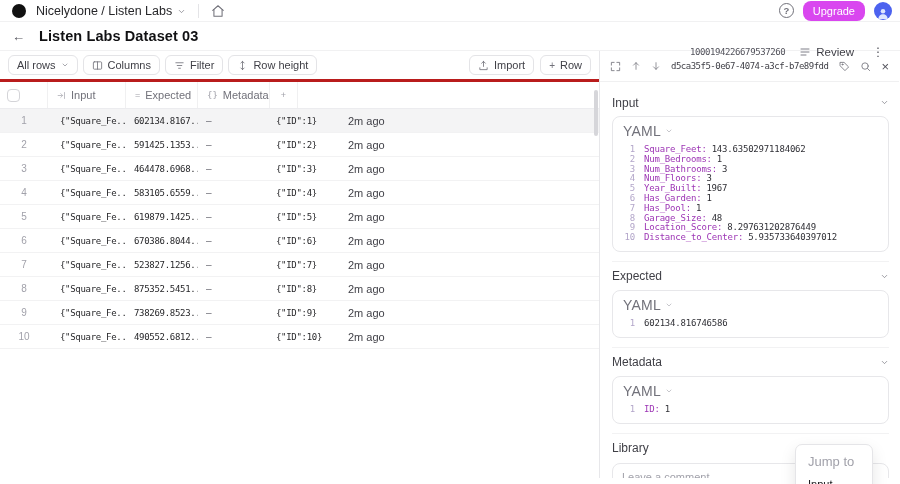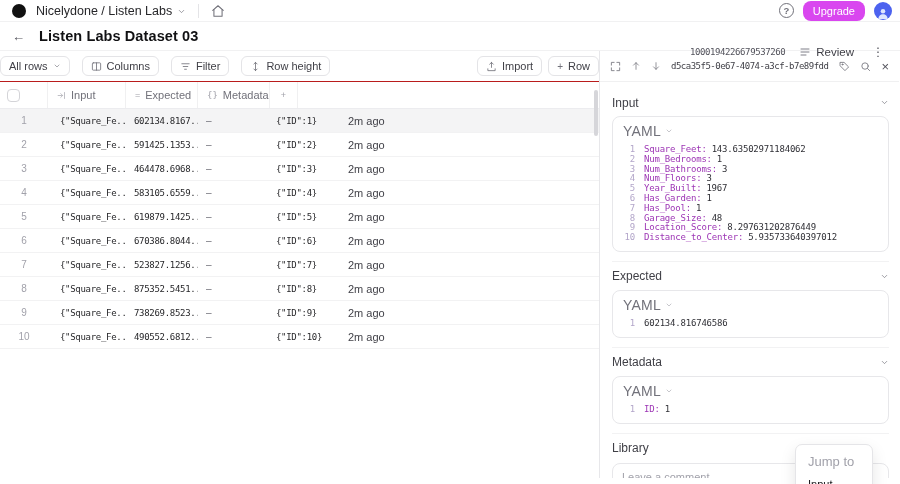--- a/index.html
+++ b/index.html
@@ -34,21 +34,21 @@
   .ds-id { font-size:9px; letter-spacing:-.4px; color:#52525b; }
   .review-btn { display:flex; align-items:center; gap:5px; font-size:11.5px; color:#3f3f46; cursor:pointer; }
   .kebab { color:#52525b; font-size:12px; padding:0 4px; cursor:pointer; }
 
   
   .main { display:flex; height:427px; }
   .left { width:600px; border-right:1px solid #e7e7ea; display:flex; flex-direction:column; }
   .right { width:299px; display:flex; flex-direction:column; }
 
   
-  .toolbar { height:31px; flex:none; display:flex; align-items:center; gap:12px; padding:0 0; border-bottom:1px solid #b91c1c; }
+  .toolbar { height:31px; flex:none; display:flex; align-items:center; gap:5px; padding:0 8px; border-bottom:3px solid #b91c1c; }
   .tbtn { display:flex; align-items:center; gap:5px; border:1px solid #e4e4e7; border-radius:6px;
     background:#fff; height:20px; padding:0 8px; font-size:11px; color:#3f3f46; cursor:pointer; white-space:nowrap; }
   .tbtn .glyph { color:#71717a; font-size:10px; }
   .toolbar-right { margin-left:auto; display:flex; gap:6px; }
 
   
   .panel-header { height:31px; flex:none; display:flex; align-items:center; padding:0 10px; gap:10px; border-bottom:1px solid #f0f0f1; }
   .ph-icn { display:flex; align-items:center; cursor:pointer; color:#52525b; font-size:11px; }
   .span-id { flex:1; text-align:center; font-size:9px; letter-spacing:-.5px; color:#3f3f46; white-space:nowrap; overflow:hidden; }
   .ph-close { font-size:13px; color:#52525b; cursor:pointer; }

